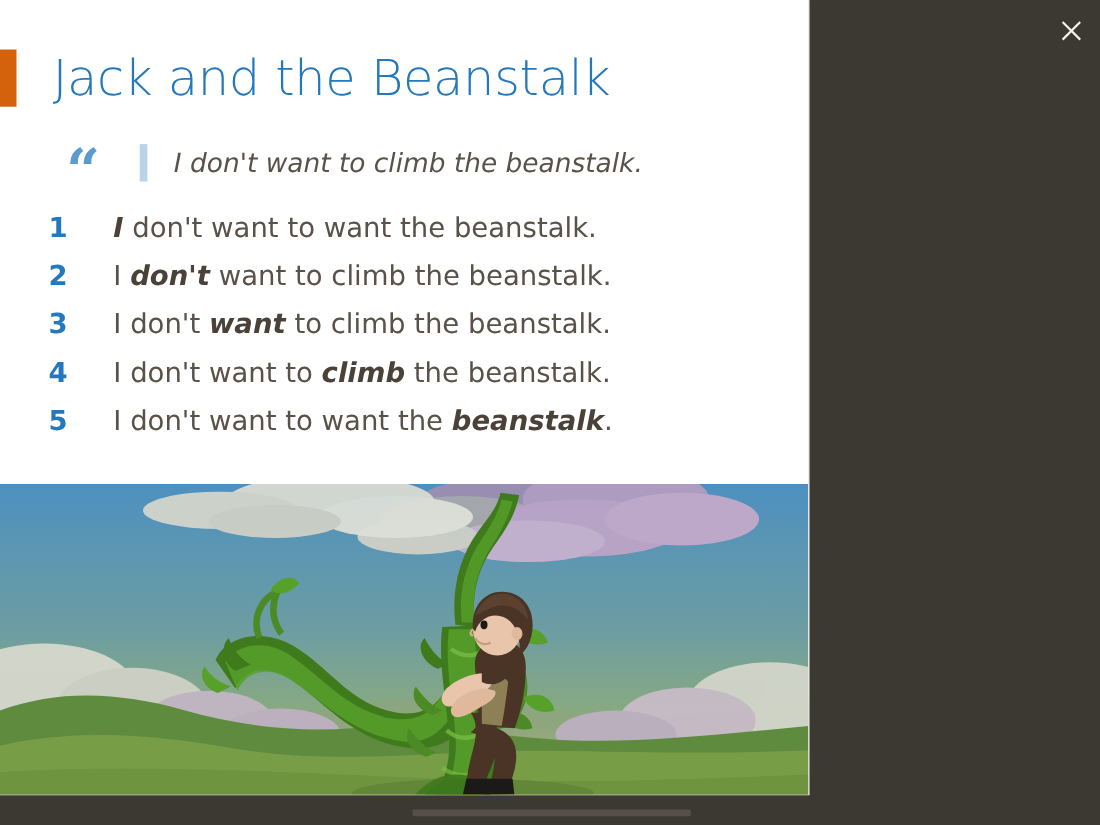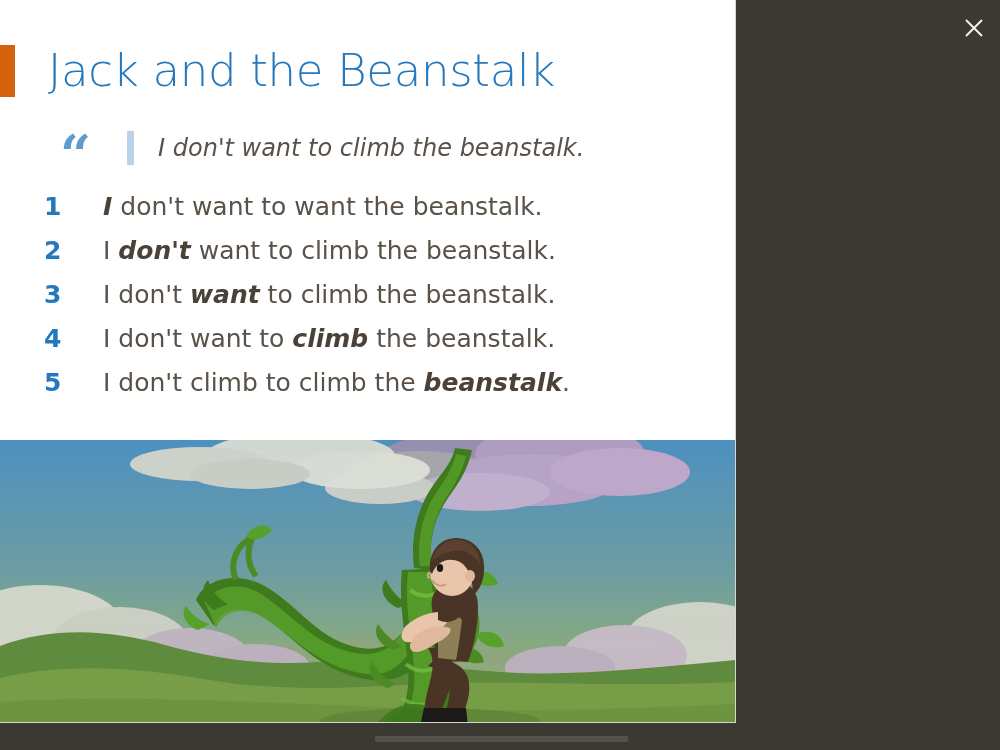--- a/index.html
+++ b/index.html
@@ -185,21 +185,21 @@
         <span class="item-text"><span>I don't </span><span class="emph">want</span><span> to climb the beanstalk.</span></span>
       </div>
 
       <div class="list-item">
         <span class="item-number">4</span>
         <span class="item-text"><span>I don't want to </span><span class="emph">climb</span><span> the beanstalk.</span></span>
       </div>
 
       <div class="list-item">
         <span class="item-number">5</span>
-        <span class="item-text"><span>I don't climb to climb the </span><span class="emph">beanstalk</span><span>.</span></span>
+        <span class="item-text"><span>I don't want to want the </span><span class="emph">beanstalk</span><span>.</span></span>
       </div>
 
     </div>
 
     <div id="illustration">
       <svg width="735" height="295" viewBox="0 0 735 295" xmlns="http://www.w3.org/2000/svg">
         <defs>
           <linearGradient id="skyGrad" x1="0" y1="0" x2="0" y2="1">
             <stop offset="0%" stop-color="#4d90c0"></stop>
             <stop offset="45%" stop-color="#6d9da2"></stop>

